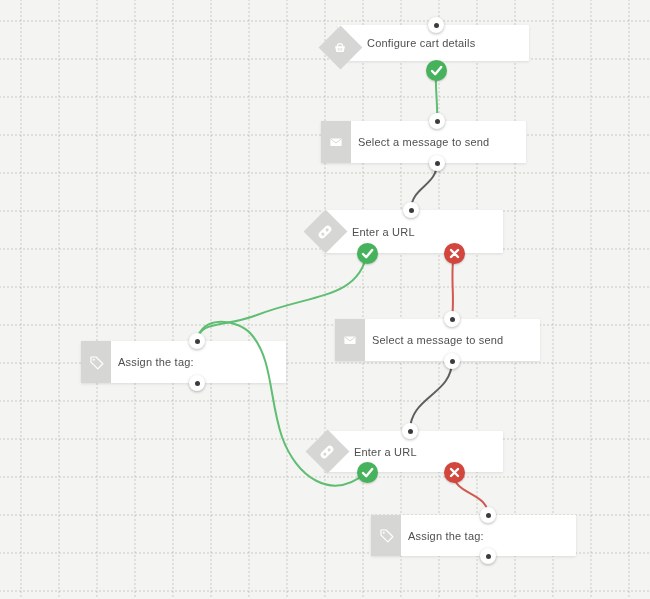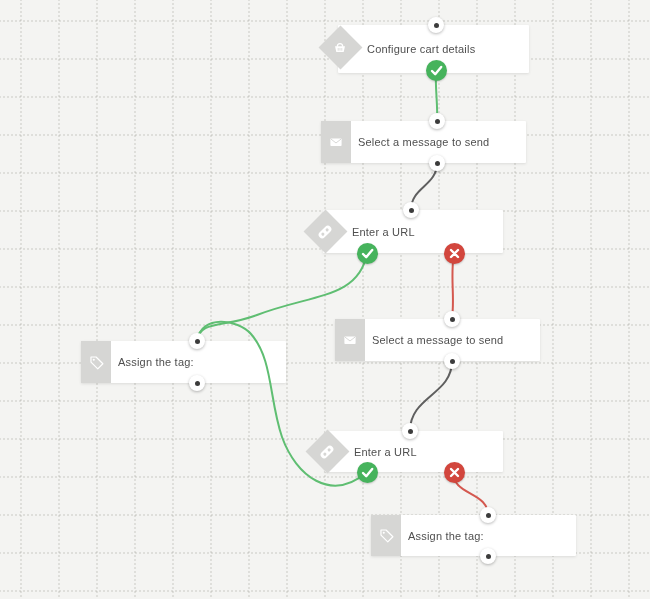--- a/index.html
+++ b/index.html
@@ -76,21 +76,21 @@
     border-radius:50%;
     box-shadow:0 1px 2px rgba(0,0,0,0.2);
     display:flex; align-items:center; justify-content:center;
   }
 </style>
 </head>
 <body>
 
 <div class="canvas">
   <div class="nodes-layer" id="nodes-layer">
-      <div class="node" style="left: 338px; top: 25px; width: 191px; height: 48px;">
+      <div class="node" style="left: 338px; top: 25px; width: 191px; height: 36px;">
         <span class="node-label" style="padding-left: 29px;">Configure cart details</span>
       </div>
       <div class="icon-diamond-wrap" style="left: 318px; top: 25.5px;">
         <div class="icon-diamond-shape"></div>
         <div class="icon-diamond-glyph">
           <svg width="18" height="18" viewBox="0 0 20 20">
             <path d="M7 8.5c0-4.5 6-4.5 6 0" stroke="#fff" stroke-width="1.4" fill="none"></path>
             <path d="M4.5 8h11l-1.4 6.5h-8.2z" fill="#fff"></path>
             <path d="M8 10v3 M10 10v3 M12 10v3" stroke="#d6d6d4" stroke-width="0.9"></path>
           </svg>

